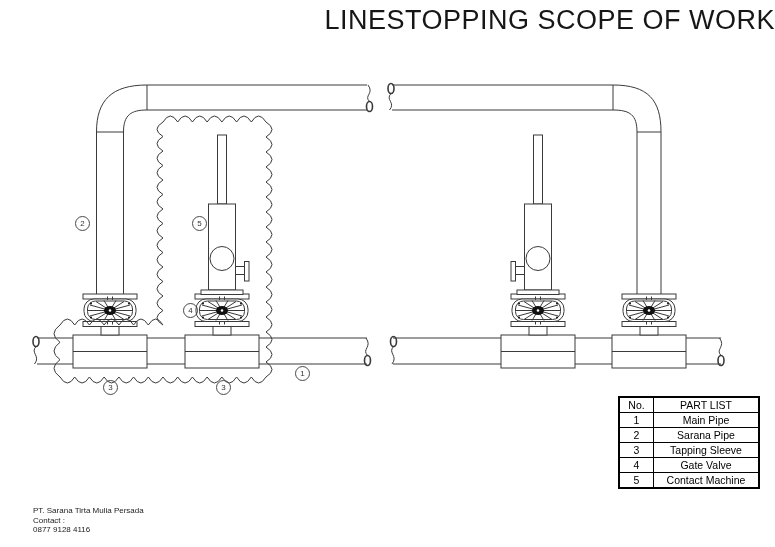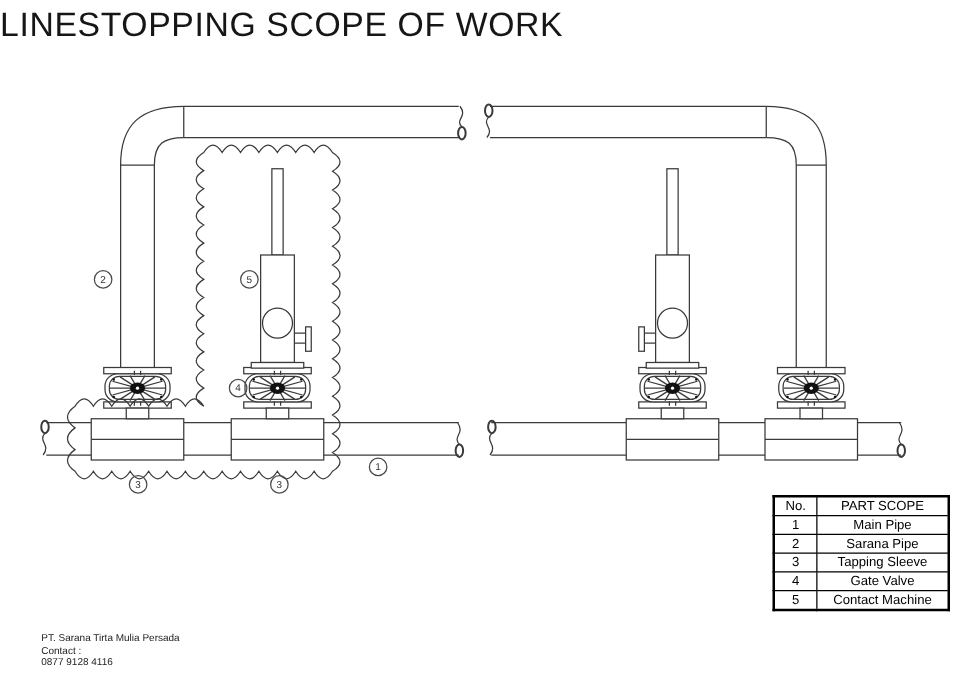--- a/index.html
+++ b/index.html
@@ -1,18 +1,18 @@
 <!DOCTYPE html>
 <html style="--line: #3a3a3a;"><head>
 <meta charset="utf-8">
 <style>
   html,body{margin:0;padding:0;background:#fff;}
   body{width:775px;height:547px;position:relative;overflow:hidden;
        font-family:"Liberation Sans",sans-serif;color:#111;}
-  .page-title{position:absolute;left:0;top:5px;width:775px;text-align:left;
+  .page-title{position:absolute;left:0;top:5px;width:775px;text-align:right;
        font-size:27px;letter-spacing:0.5px;font-weight:400;color:#161616;white-space:nowrap;}
   #diagram{position:absolute;left:0;top:0;}
   .stroke{stroke:var(--line,#3a3a3a);fill:none;stroke-width:1;}
   .fillw{fill:#ffffff;stroke:var(--line,#3a3a3a);stroke-width:1;}
   .thick{stroke:var(--line,#2a2a2a);fill:none;stroke-width:1.6;}
   .dark{fill:#101010;stroke:none;}
   .callout{position:absolute;width:13px;height:13px;border:1px solid #4a4a4a;
        border-radius:50%;font-size:8px;line-height:13px;text-align:center;color:#333;
        background:transparent;}
   .parts-table{position:absolute;left:618px;top:396px;border-collapse:collapse;
@@ -171,21 +171,21 @@
 <div class="callout" style="left:75px;top:215.5px">2</div>
 <div class="callout" style="left:103px;top:380px">3</div>
 <div class="callout" style="left:216px;top:380px">3</div>
 <div class="callout" style="left:183px;top:303px">4</div>
 <div class="callout" style="left:192px;top:215.5px">5</div>
 
 <table class="parts-table">
   <tbody>
   <tr>
     <td class="col-no hdr">No.</td>
-    <td class="col-name hdr">PART SCOPE</td>
+    <td class="col-name hdr">PART LIST</td>
   </tr>
   <tr>
     <td class="col-no">1</td>
     <td class="col-name">Main Pipe</td>
   </tr>
   <tr>
     <td class="col-no">2</td>
     <td class="col-name">Sarana Pipe</td>
   </tr>
   <tr>

